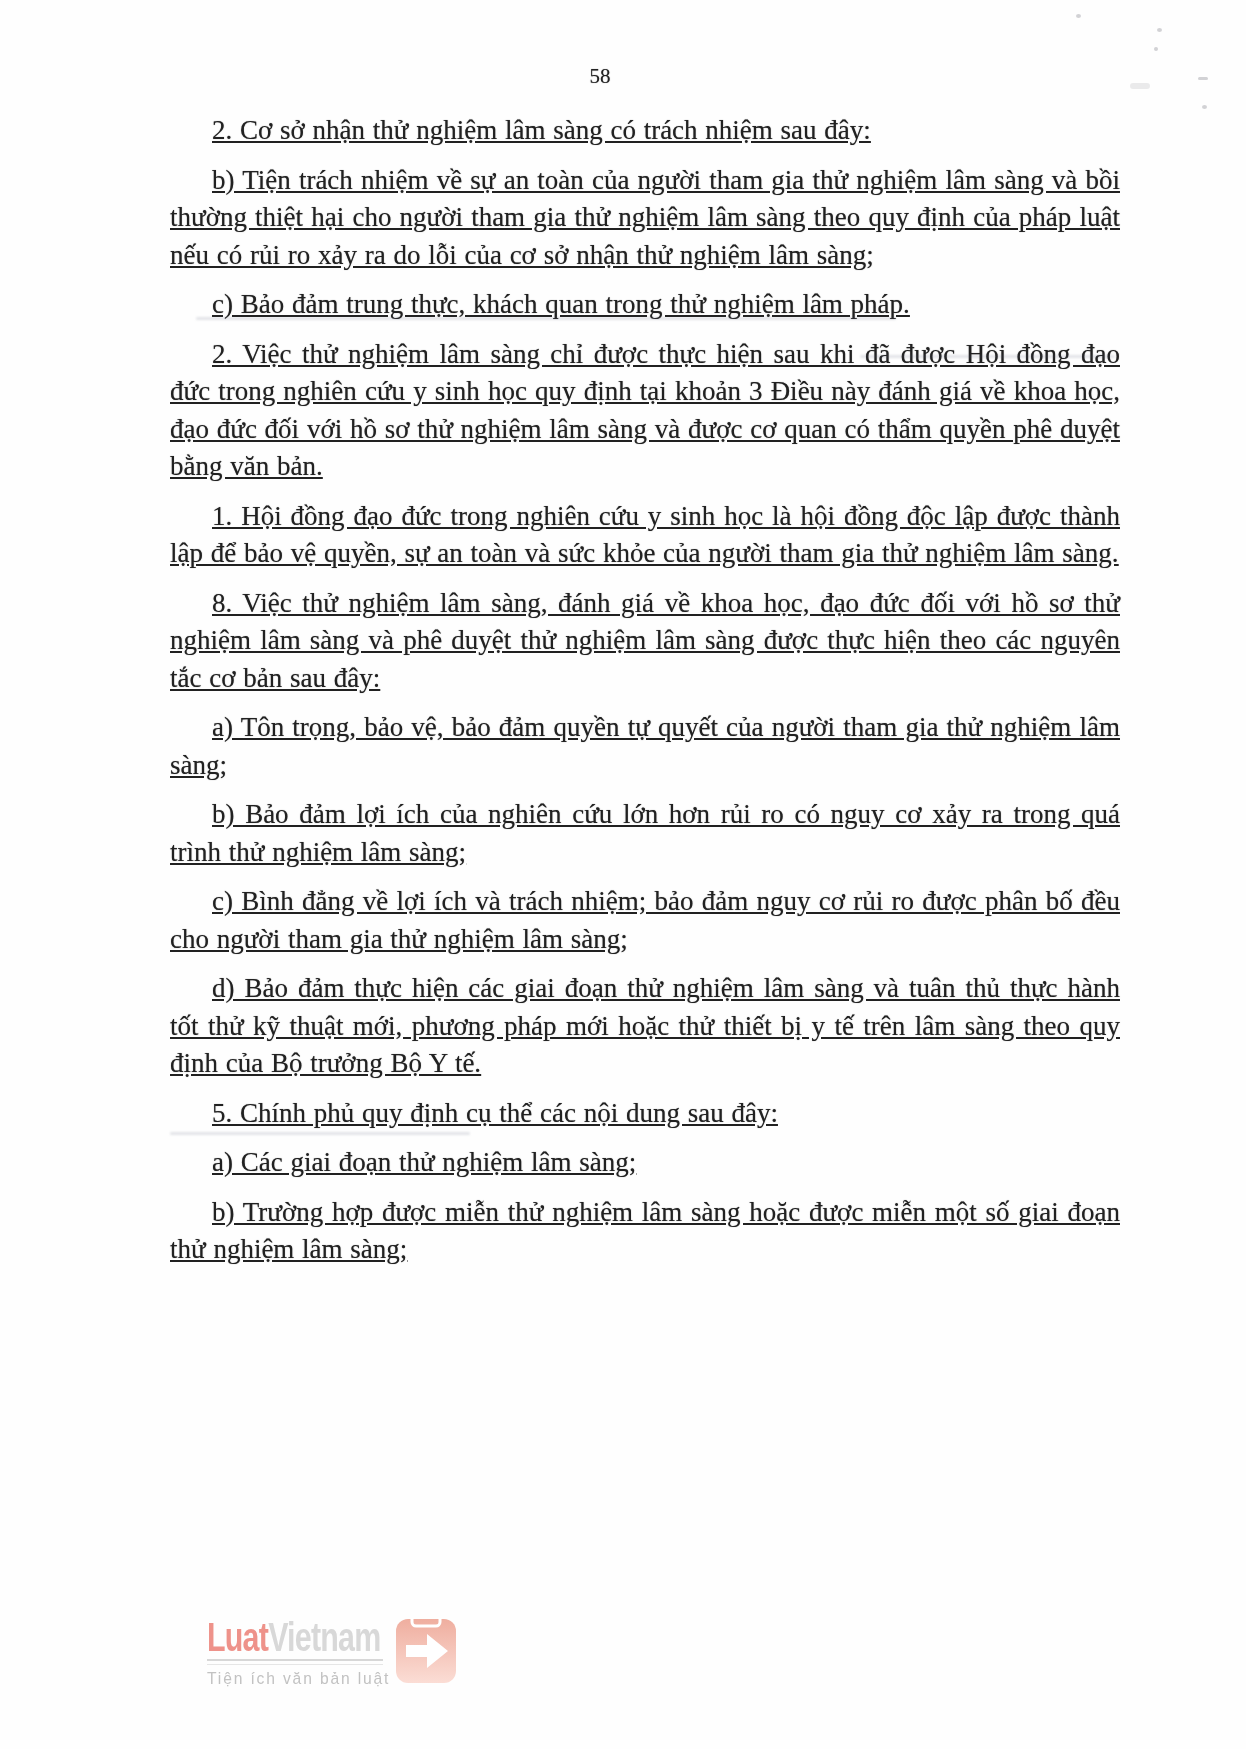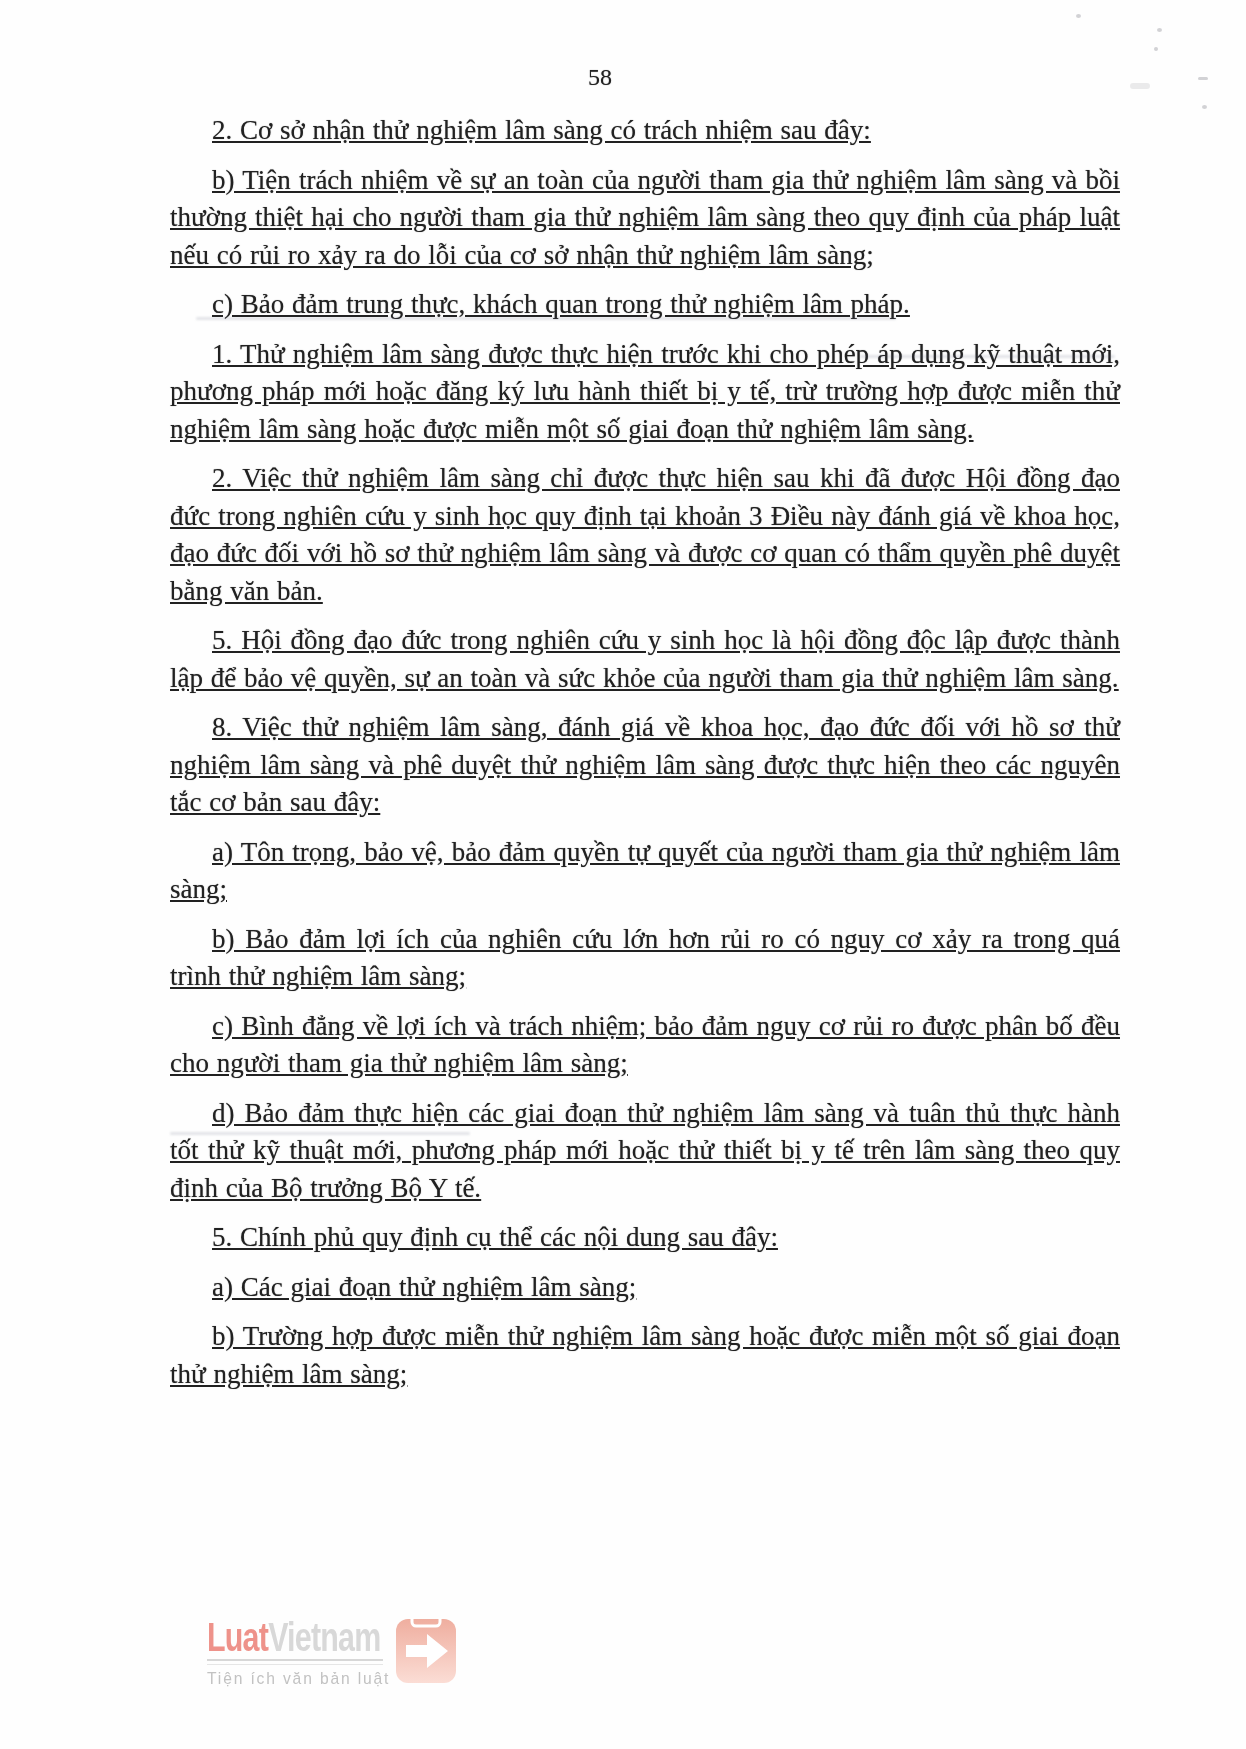--- a/index.html
+++ b/index.html
@@ -11,21 +11,21 @@
     overflow: hidden;
   }
   .page {
     position: absolute; inset: 0;
     background: #fefefe;
   }
   .page-number {
     position: absolute;
     top: 64px; left: 170px; width: 860px;
     text-align: center;
-    font-size: 24px;
+    font-size: 21px;
     color: #222;
     text-shadow: 0 0 1px rgba(40,40,40,0.5);
   }
   .content {
     position: absolute;
     top: 112px; left: 170px; width: 950px;
     color: #212121;
     font-size: 27px;
     line-height: 37.5px;
     text-align: justify;
@@ -100,23 +100,22 @@
 <body>
 
 <div class="page">
 
   <div class="page-number">58</div>
 
   <div class="content">
     <p>2. Cơ sở nhận thử nghiệm lâm sàng có trách nhiệm sau đây:</p>
     <p>b) Tiện trách nhiệm về sự an toàn của người tham gia thử nghiệm lâm sàng và bồi thường thiệt hại cho người tham gia thử nghiệm lâm sàng theo quy định của pháp luật nếu có rủi ro xảy ra do lỗi của cơ sở nhận thử nghiệm lâm sàng;</p>
     <p>c) Bảo đảm trung thực, khách quan trong thử nghiệm lâm pháp.</p>
-    <p>1. Thử nghiệm lâm sàng được thực hiện trước khi cho phép áp dụng kỹ thuật mới, phương pháp mới hoặc đăng ký lưu hành thiết bị y tế, trừ trường hợp được miễn thử nghiệm lâm sàng hoặc được miễn một số giai đoạn thử nghiệm lâm sàng.</p>
     <p>2. Việc thử nghiệm lâm sàng chỉ được thực hiện sau khi đã được Hội đồng đạo đức trong nghiên cứu y sinh học quy định tại khoản 3 Điều này đánh giá về khoa học, đạo đức đối với hồ sơ thử nghiệm lâm sàng và được cơ quan có thẩm quyền phê duyệt bằng văn bản.</p>
-    <p>5. Hội đồng đạo đức trong nghiên cứu y sinh học là hội đồng độc lập được thành lập để bảo vệ quyền, sự an toàn và sức khỏe của người tham gia thử nghiệm lâm sàng.</p>
+    <p>1. Hội đồng đạo đức trong nghiên cứu y sinh học là hội đồng độc lập được thành lập để bảo vệ quyền, sự an toàn và sức khỏe của người tham gia thử nghiệm lâm sàng.</p>
     <p>8. Việc thử nghiệm lâm sàng, đánh giá về khoa học, đạo đức đối với hồ sơ thử nghiệm lâm sàng và phê duyệt thử nghiệm lâm sàng được thực hiện theo các nguyên tắc cơ bản sau đây:</p>
     <p>a) Tôn trọng, bảo vệ, bảo đảm quyền tự quyết của người tham gia thử nghiệm lâm sàng;</p>
     <p>b) Bảo đảm lợi ích của nghiên cứu lớn hơn rủi ro có nguy cơ xảy ra trong quá trình thử nghiệm lâm sàng;</p>
     <p>c) Bình đẳng về lợi ích và trách nhiệm; bảo đảm nguy cơ rủi ro được phân bố đều cho người tham gia thử nghiệm lâm sàng;</p>
     <p>d) Bảo đảm thực hiện các giai đoạn thử nghiệm lâm sàng và tuân thủ thực hành tốt thử kỹ thuật mới, phương pháp mới hoặc thử thiết bị y tế trên lâm sàng theo quy định của Bộ trưởng Bộ Y tế.</p>
     <p>5. Chính phủ quy định cụ thể các nội dung sau đây:</p>
     <p>a) Các giai đoạn thử nghiệm lâm sàng;</p>
     <p>b) Trường hợp được miễn thử nghiệm lâm sàng hoặc được miễn một số giai đoạn thử nghiệm lâm sàng;</p>
   </div>
 

